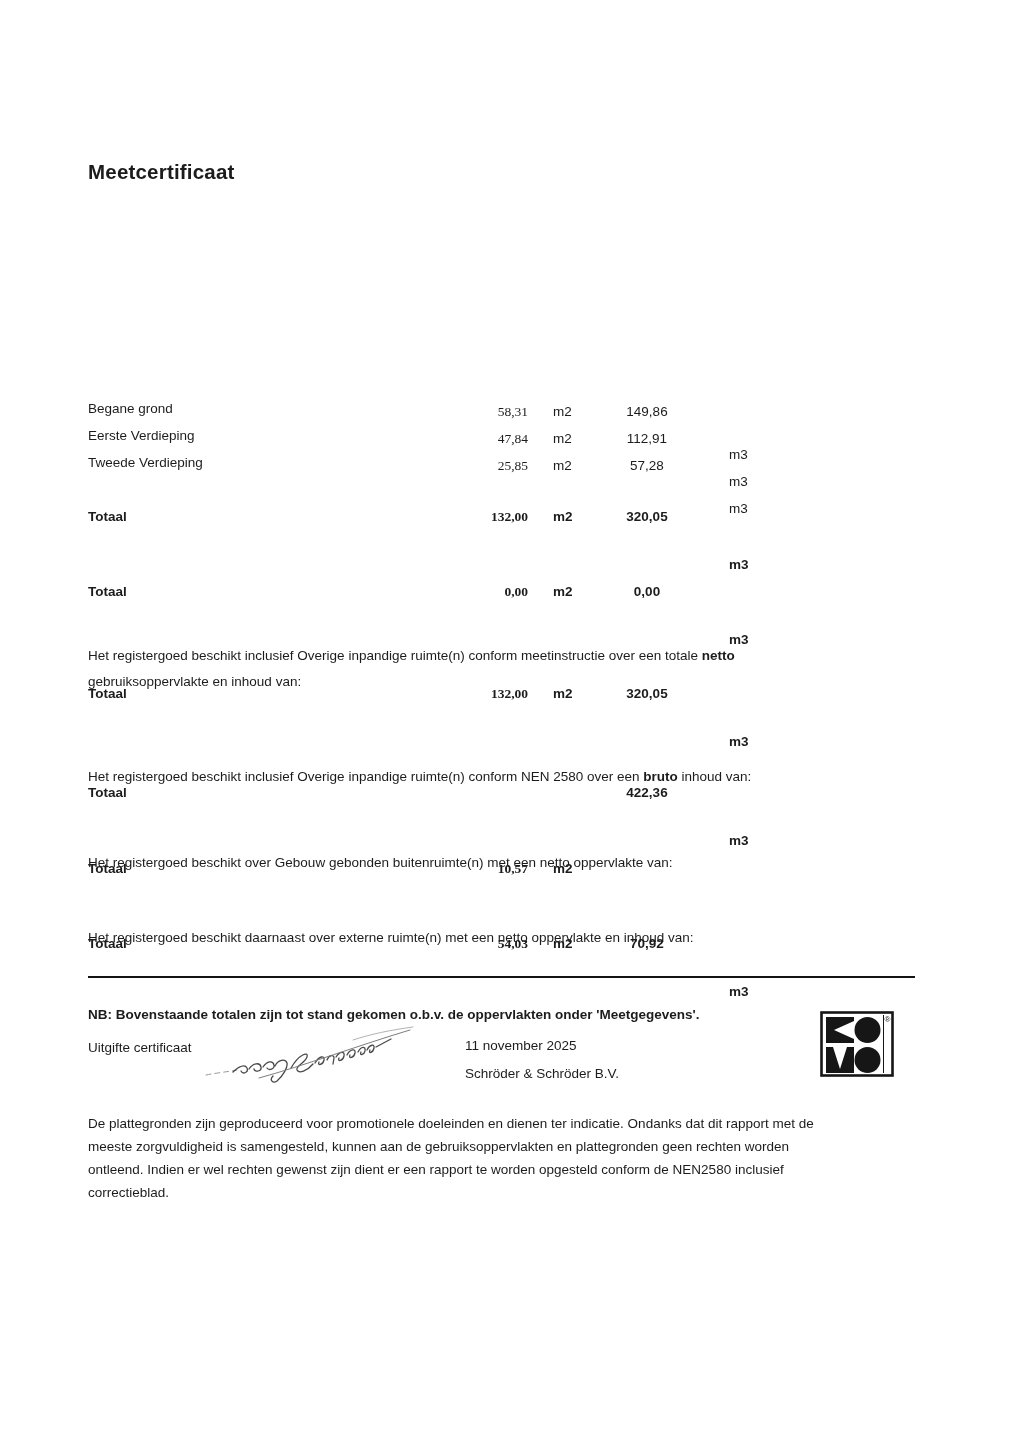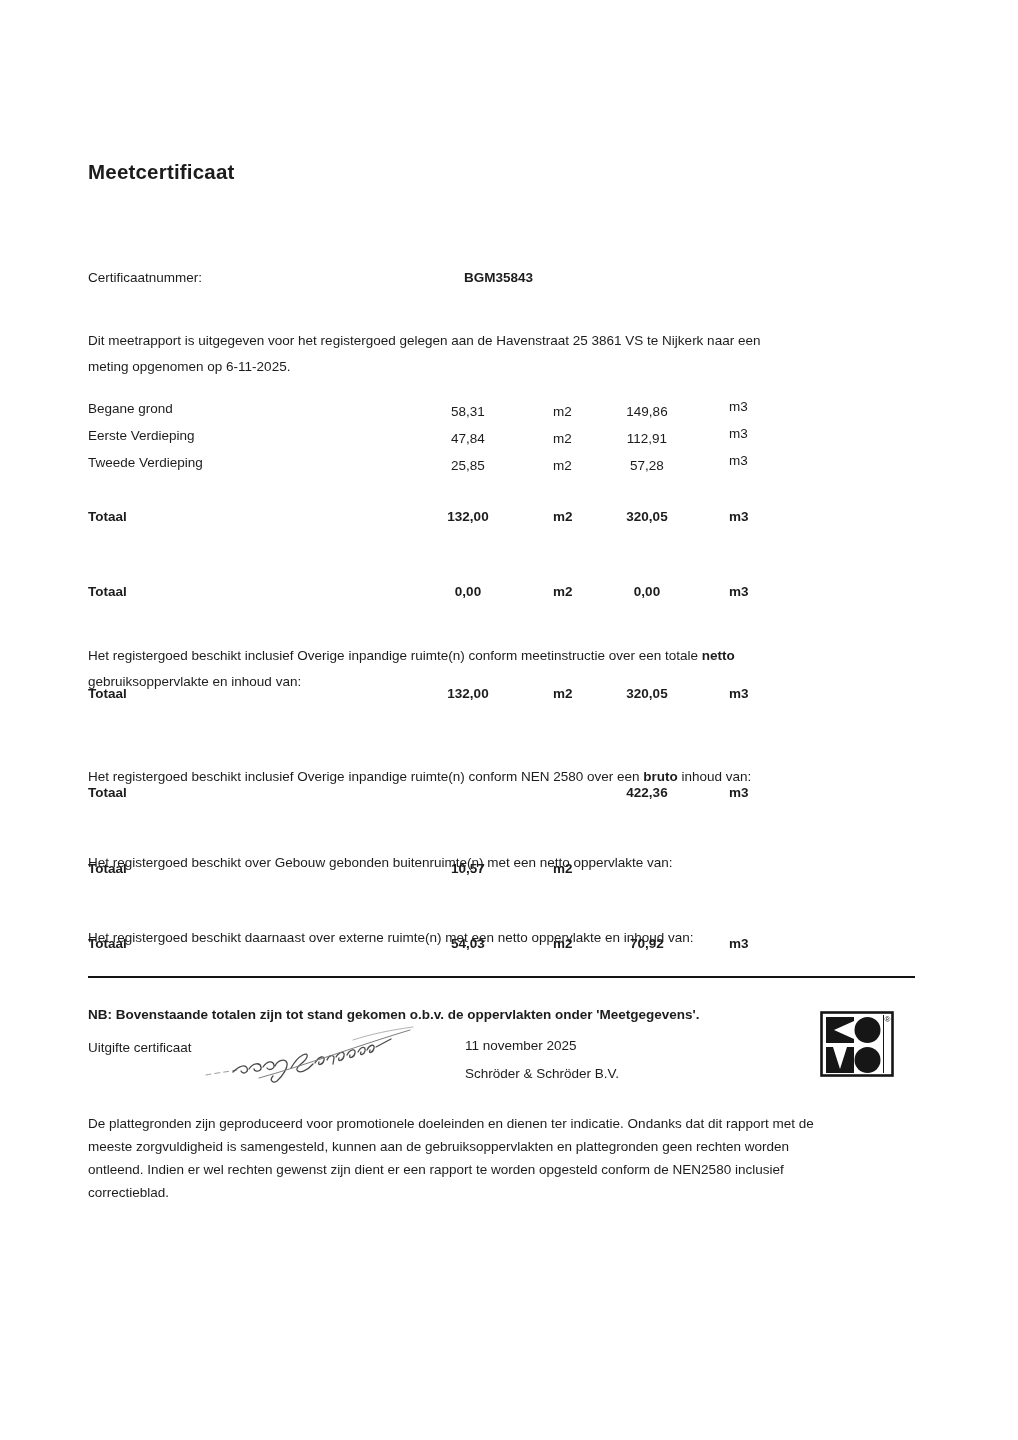--- a/index.html
+++ b/index.html
@@ -18,47 +18,42 @@
     left: 88px; top: 146px;
     font-size: 20.5px; font-weight: bold; letter-spacing: 0.2px;
   }
   .para { left: 88px; line-height: 26px; }
   .single { white-space: nowrap; }
   .bold { font-weight: bold; }
   
   .mrow { position: absolute; left: 0; width: 1018px; height: 22px; }
   .mrow span { position: absolute; top: 0; white-space: nowrap; }
   .c-label { left: 88px; }
-  .c-v1 { left: 408px; width: 120px; text-align: center; }
+  .c-v1 { left: 408px; width: 120px; text-align: right; font-family: Liberation Serif, serif; }
   .c-u1 { left: 553px; }
   .c-v2 { left: 587px; width: 120px; text-align: center; }
-  .c-u2 { left: 729px; }
+  .c-u2 { left: 729px; margin-top: 48px; }
   .mrow.floor .c-v1, .mrow.floor .c-u1, .mrow.floor .c-v2 { top: 3px; }
   .mrow.floor .c-u2 { top: -2px; }
   .mrow.total { font-weight: bold; }
   .rule {
     left: 88px; top: 976px; width: 827px; height: 2.4px;
     background: #141414;
   }
   .sig-wrap { left: 203px; top: 1018px; width: 218px; height: 70px; }
   .logo-wrap { left: 820px; top: 1011px; width: 74px; height: 66px; }
 </style>
 </head>
 <body>
 
 <div class="page">
 
   <h1 class="abs doc-title">Meetcertificaat</h1>
 
-  <div class="mrow" style="top:270px;">
-    <span class="c-label">Certificaatnummer:</span>
-    <span class="bold" style="left:464px;">BGM35843</span>
-  </div>
 
-  <p class="abs para" style="top:314px; width:700px;">Dit meetrapport is uitgegeven voor het registergoed gelegen aan de Havenstraat 25 3861 VS te Nijkerk naar een meting opgenomen op 6-11-2025.</p>
 
 
   <div class="mrow floor" style="top:401px;">
     <span class="c-label">Begane grond</span>
     <span class="c-v1">58,31</span>
     <span class="c-u1">m2</span>
     <span class="c-v2">149,86</span>
     <span class="c-u2">m3</span>
   </div>
   <div class="mrow floor" style="top:428px;">

